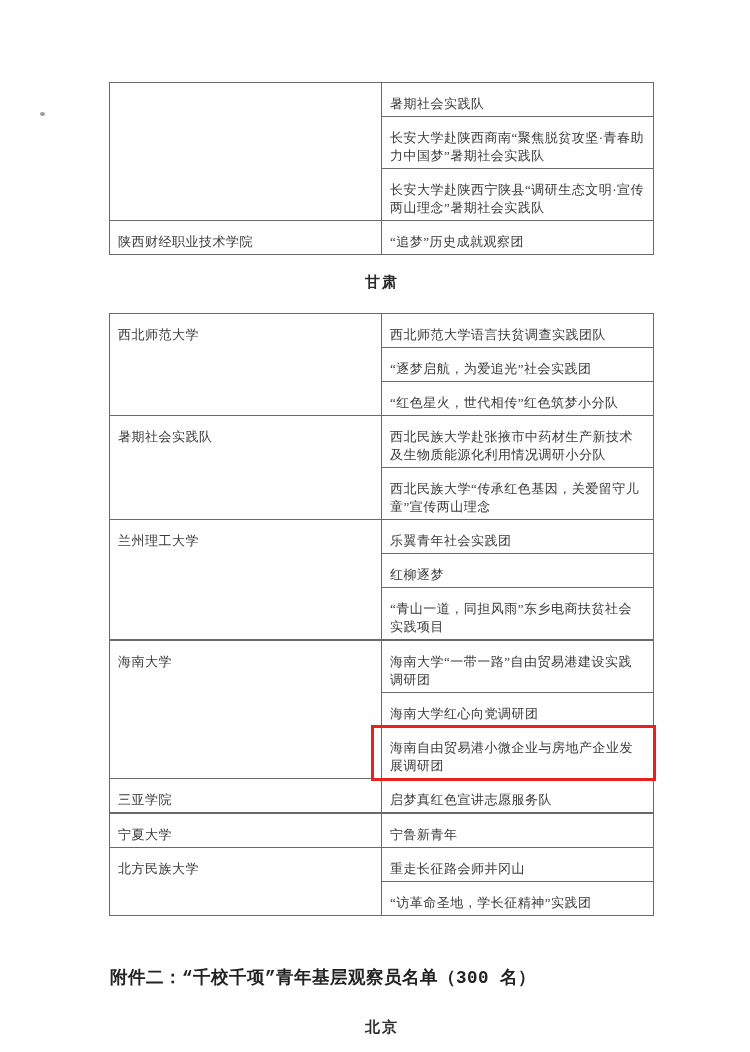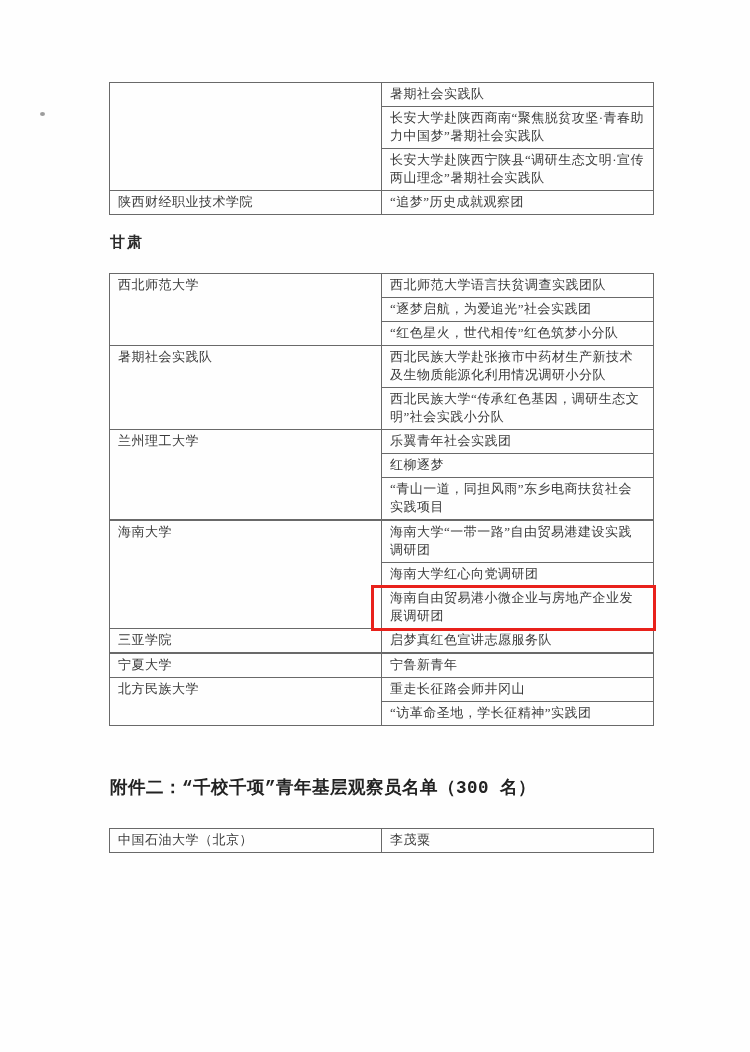--- a/index.html
+++ b/index.html
@@ -33,34 +33,35 @@
   }
   table.univ-table {
     border-collapse: collapse;
     width: 100%;
     table-layout: fixed;
   }
   table.univ-table td {
     border: 1px solid #696969;
     font-size: 13px;
     line-height: 18px;
-    padding: 2px 8px 3px 8px;
+    padding: 12px 8px 3px 8px;
     vertical-align: top;
     letter-spacing: 0.5px;
     color: #3a3a3a;
     word-break: break-all;
   }
   td.u-cell { vertical-align: top; margin-top: 32px; }
   h2.region {
     font-family: "Liberation Sans", sans-serif;
     font-weight: 700;
     font-size: 15px;
     letter-spacing: 2px;
     color: #2b2b2b;
     margin: 18px 0 21px 1px;
+    text-align: center;
   }
   h1.attach {
     font-family: Liberation Mono, monospace;
     font-weight: 700;
     font-size: 17.5px;
     letter-spacing: 0.5px;
     color: #222222;
     margin: 49px 0 29px 1px;
   }
   td.highlight-cell { position: relative; }
@@ -121,21 +122,21 @@
           <td>“逐梦启航，为爱追光”社会实践团</td>
         </tr>
         <tr>
           <td>“红色星火，世代相传”红色筑梦小分队</td>
         </tr>
         <tr>
           <td class="u-cell" rowspan="2">暑期社会实践队</td>
           <td>西北民族大学赴张掖市中药材生产新技术及生物质能源化利用情况调研小分队</td>
         </tr>
         <tr>
-          <td>西北民族大学“传承红色基因，调研生态文明”社会实践小分队</td>
+          <td>西北民族大学“传承红色基因，关爱留守儿童”宣传两山理念</td>
         </tr>
         <tr>
           <td class="u-cell" rowspan="3">兰州理工大学</td>
           <td>乐翼青年社会实践团</td>
         </tr>
         <tr>
           <td>红柳逐梦</td>
         </tr>
         <tr>
           <td>“青山一道，同担风雨”东乡电商扶贫社会实践项目</td>
@@ -184,20 +185,21 @@
           <td>重走长征路会师井冈山</td>
         </tr>
         <tr>
           <td>“访革命圣地，学长征精神”实践团</td>
         </tr>
       </tbody>
     </table>
 
     <h1 class="attach">附件二：“千校千项”青年基层观察员名单（300 名）</h1>
 
+    <h2 class="region">北京</h2>
     <table class="univ-table">
       <colgroup>
           <col style="width:50%">
           <col style="width:50%">
         </colgroup>
       <tbody>
         <tr>
           <td class="u-cell">中国石油大学（北京）</td>
           <td>李茂粟</td>
         </tr>

